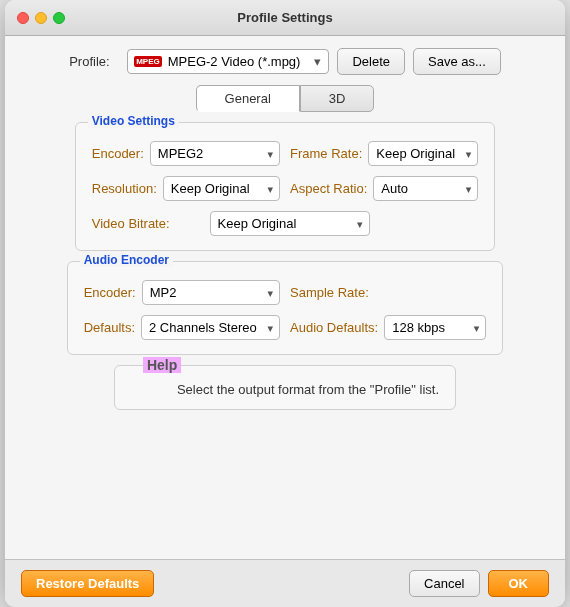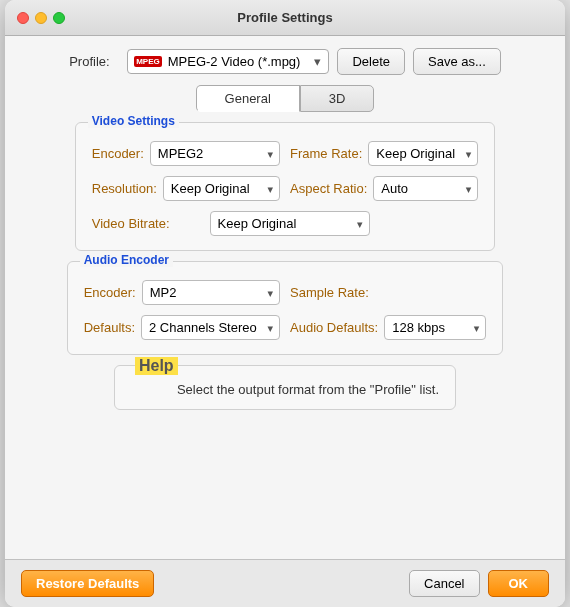--- a/index.html
+++ b/index.html
@@ -234,24 +234,24 @@
       border: 1px solid #d0d0d0;
       border-radius: 6px;
       background: #f8f8f8;
       padding: 12px 16px;
       position: relative;
     }
 
     .help-title {
       position: absolute;
       top: -9px;
-      left: 20px;
-      background: #fde047;
+      left: 28px;
+      background: #f0abfc;
       padding: 0 4px;
-      font-size: 16px;
+      font-size: 14px;
       font-weight: 600;
       color: #555;
     }
 
     .help-text {
       font-size: 13px;
       color: #333;
       margin-top: 4px;
       margin-left: 46px;
     }

